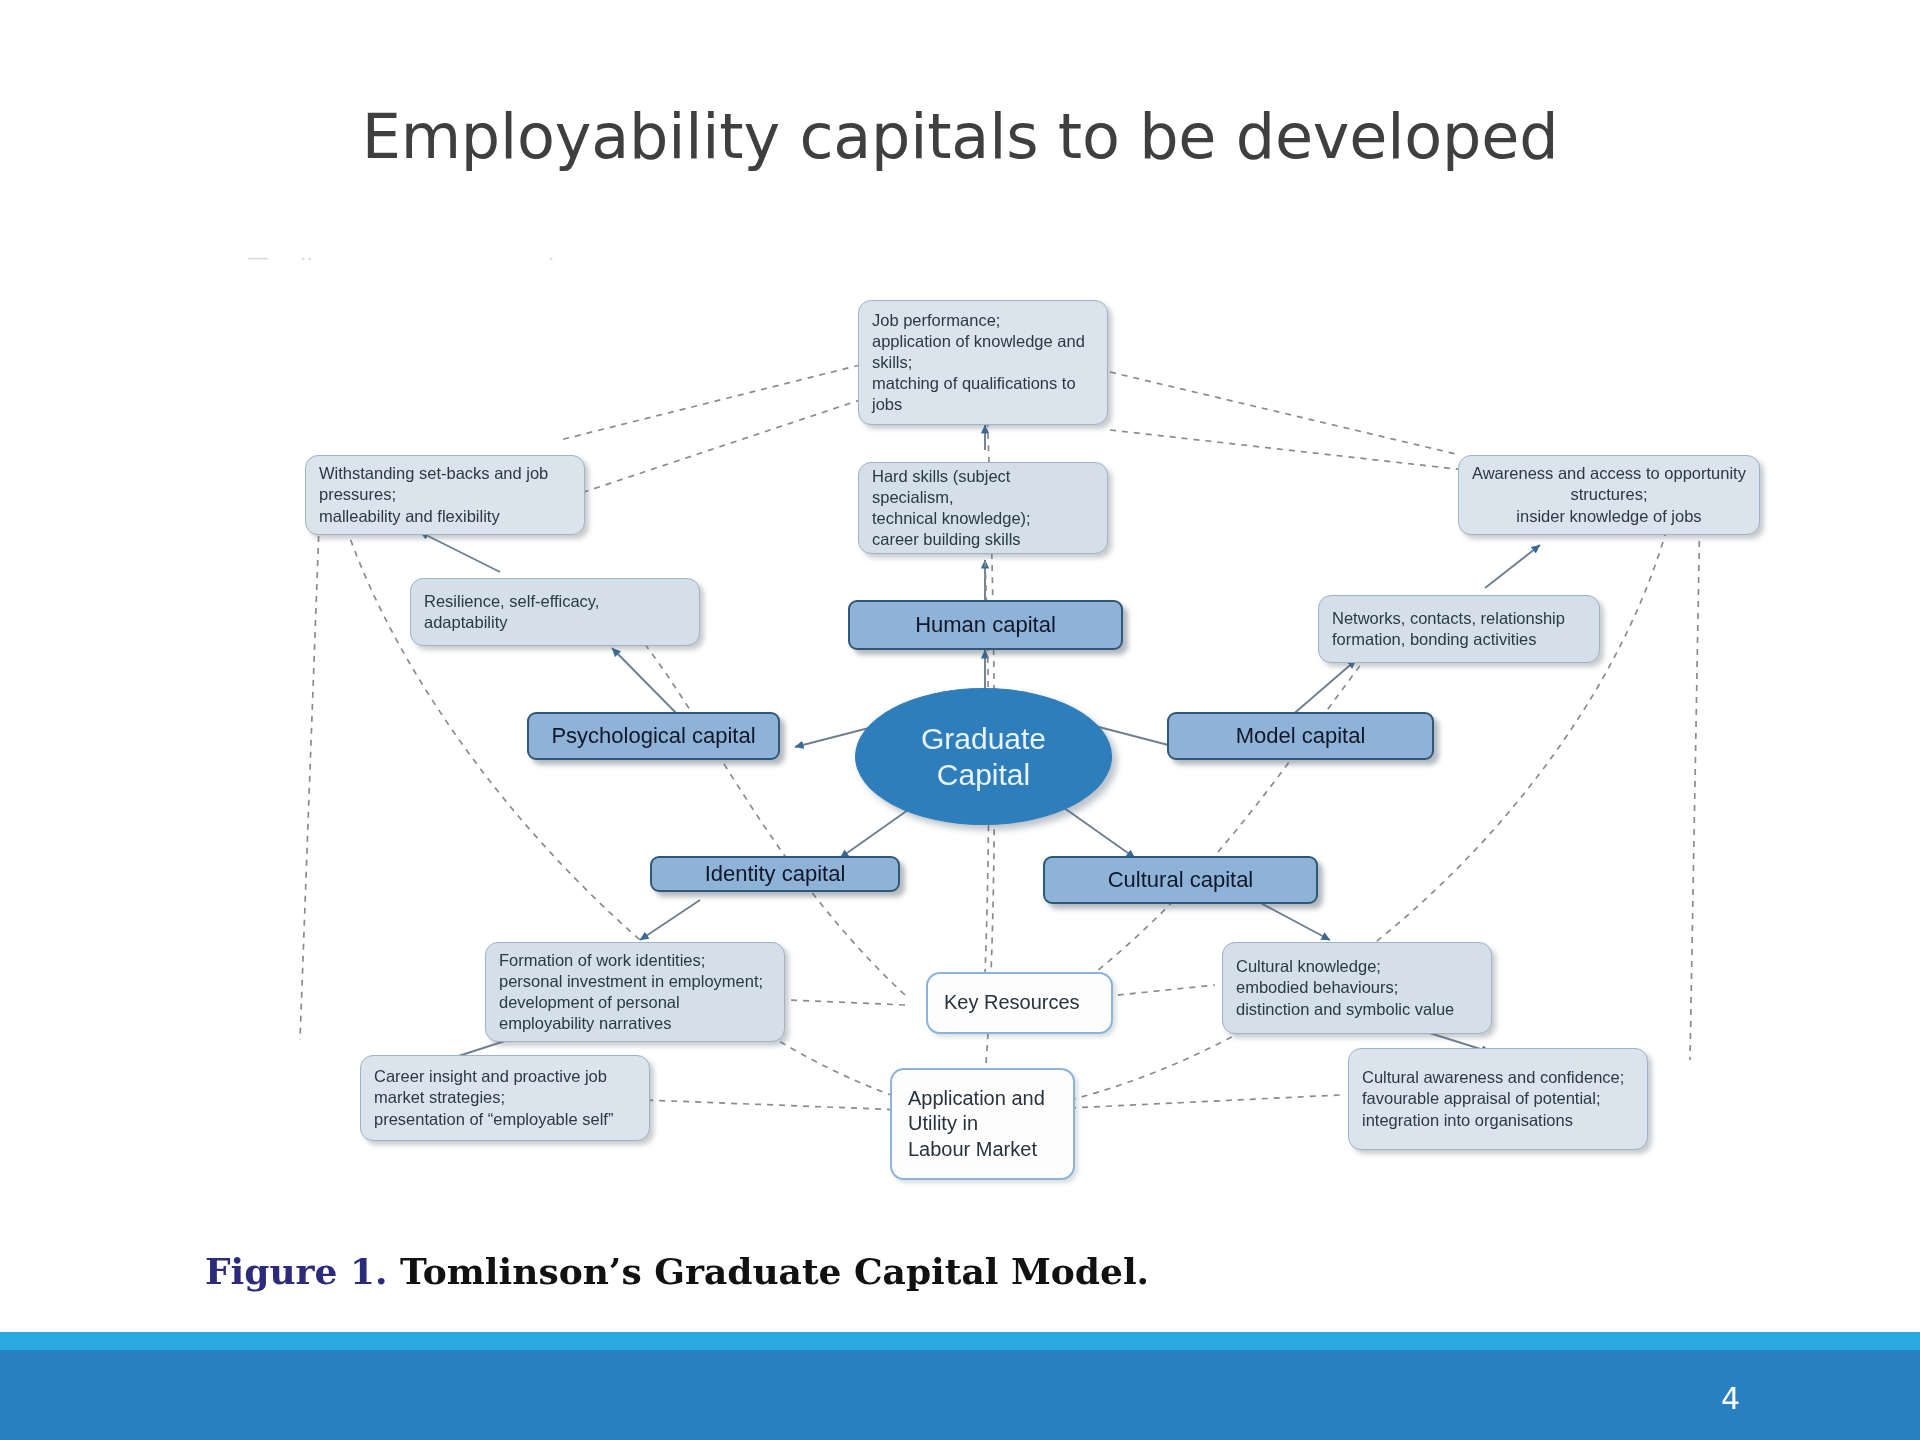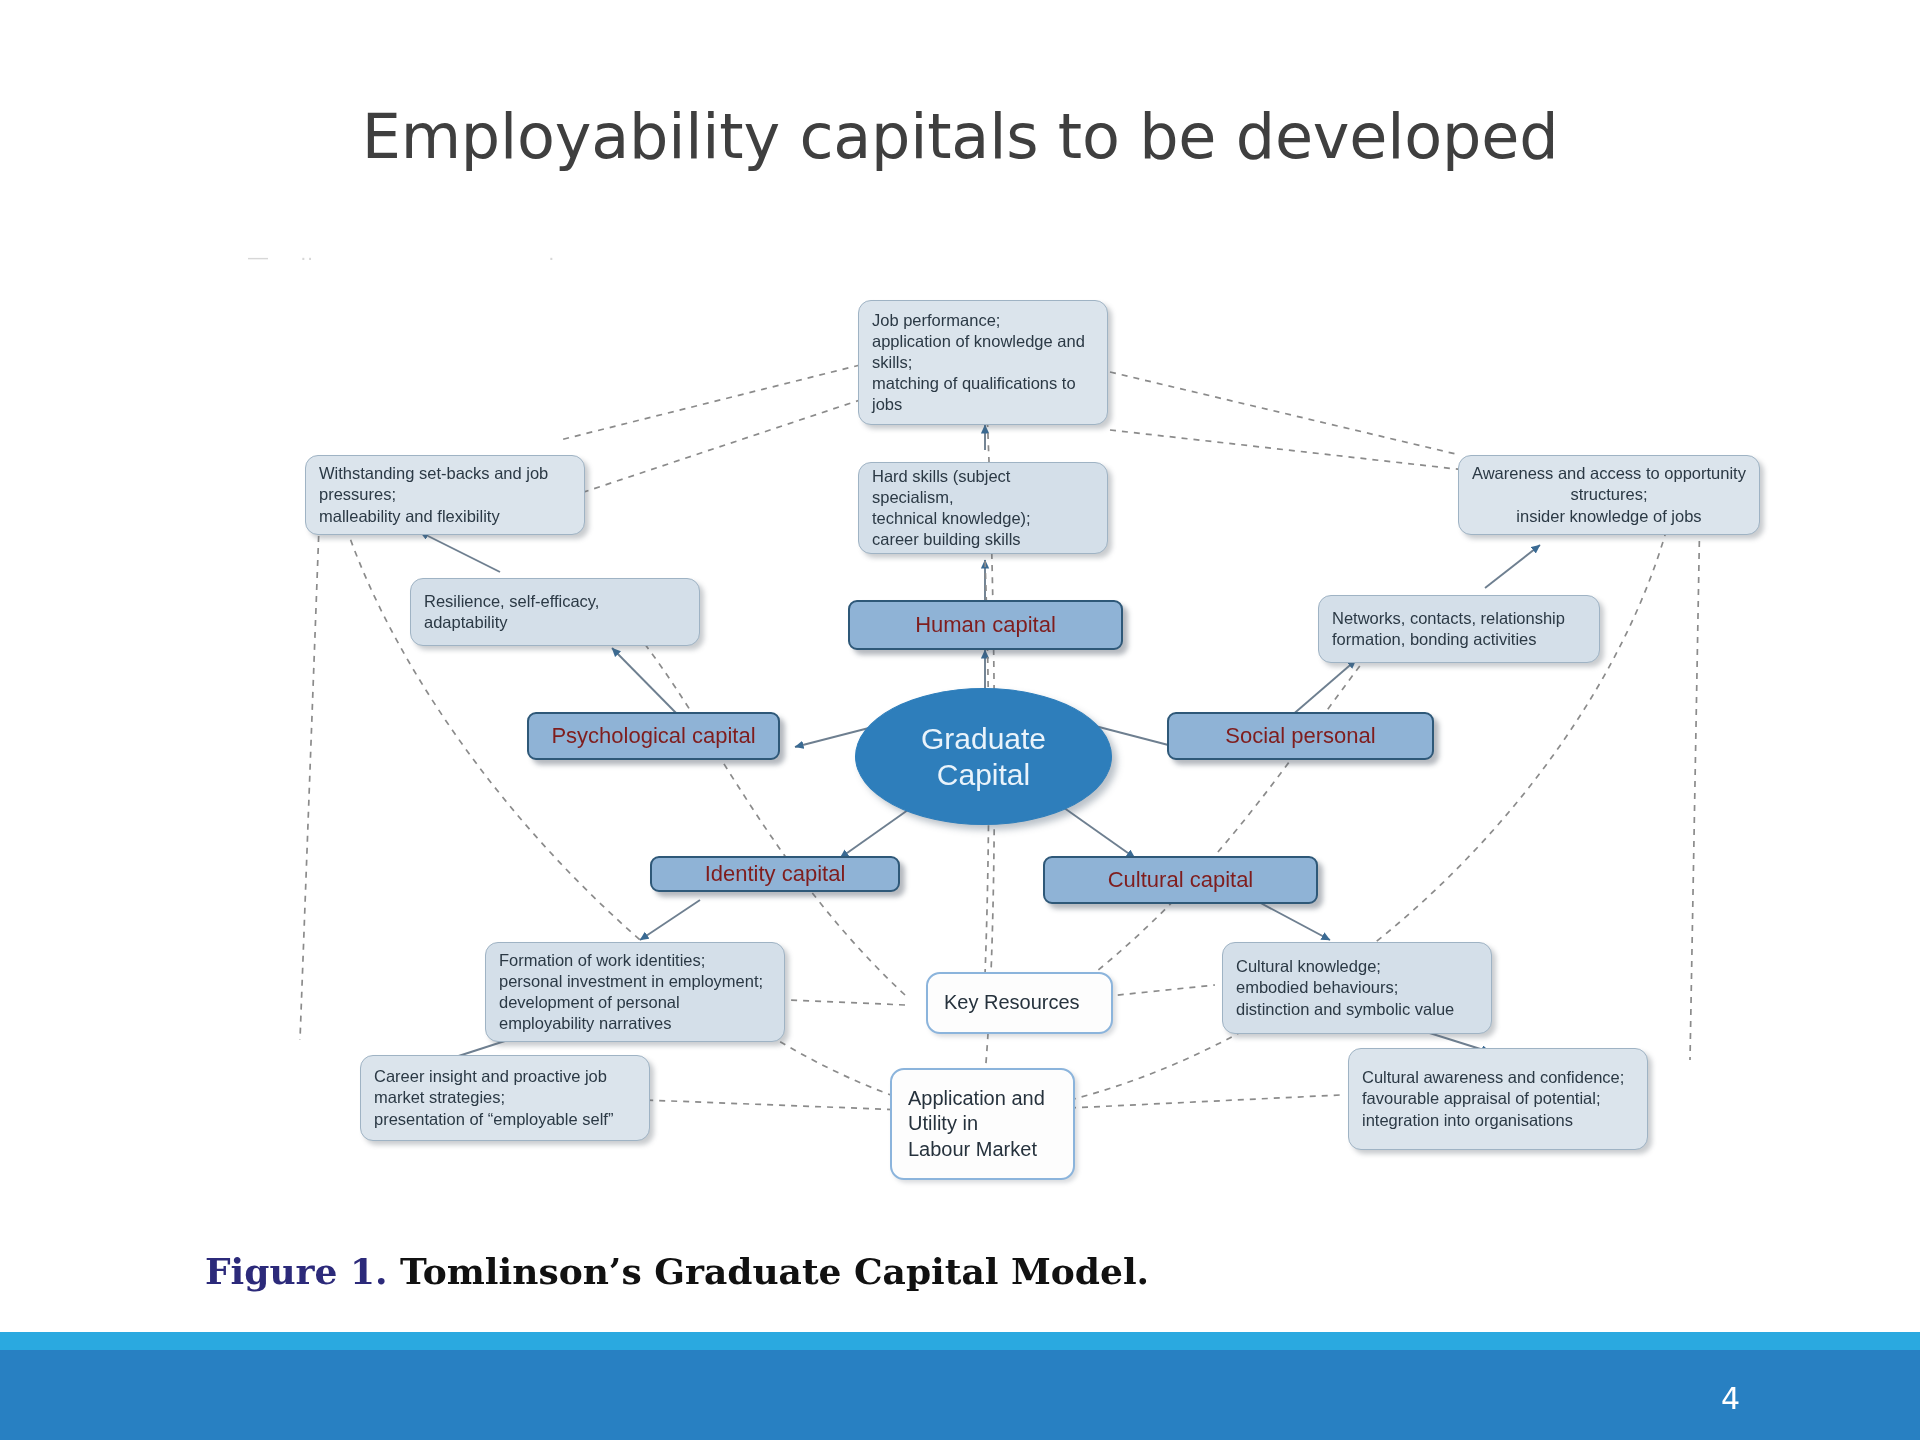--- a/index.html
+++ b/index.html
@@ -68,21 +68,21 @@
     box-shadow: 4px 4px 5px rgba(90,100,110,0.33);
   }
   .detail.lighter {
     background: #dbe4ec;
   }
   
   .capital {
     background: #8fb3d6;
     border: 2px solid #2e5878;
     border-radius: 9px;
-    color: #7f1d1d;
+    color: #0f172a;
     font-size: 22px;
     justify-content: center;
     text-align: center;
     box-shadow: 5px 5px 5px rgba(70,80,95,0.40);
   }
   
   .keybox {
     background: #fdfdfd;
     border: 2.5px solid #8bb4dc;
     border-radius: 14px;
@@ -245,21 +245,21 @@
 distinction and symbolic value</div>
 
     <div class="node detail lighter" style="left:1348px; top:1048px; width:300px; height:102px;">Cultural awareness and confidence;
 favourable appraisal of potential;
 integration into organisations</div>
 
     <div class="node capital" style="left:848px; top:600px; width:275px; height:50px;">Human capital</div>
 
     <div class="node capital" style="left:527px; top:712px; width:253px; height:48px;">Psychological capital</div>
 
-    <div class="node capital" style="left:1167px; top:712px; width:267px; height:48px;">Social personal</div>
+    <div class="node capital" style="left:1167px; top:712px; width:267px; height:48px;">Model capital</div>
 
     <div class="node capital" style="left:650px; top:856px; width:250px; height:36px;">Identity capital</div>
 
     <div class="node capital" style="left:1043px; top:856px; width:275px; height:48px;">Cultural capital</div>
 
     <div class="ellipse" style="left:855px; top:688px; width:255px; height:135px;">Graduate
 Capital</div>
 
     <div class="node keybox" style="left:926px; top:972px; width:187px; height:62px; justify-content:flex-start;">Key Resources</div>
 

